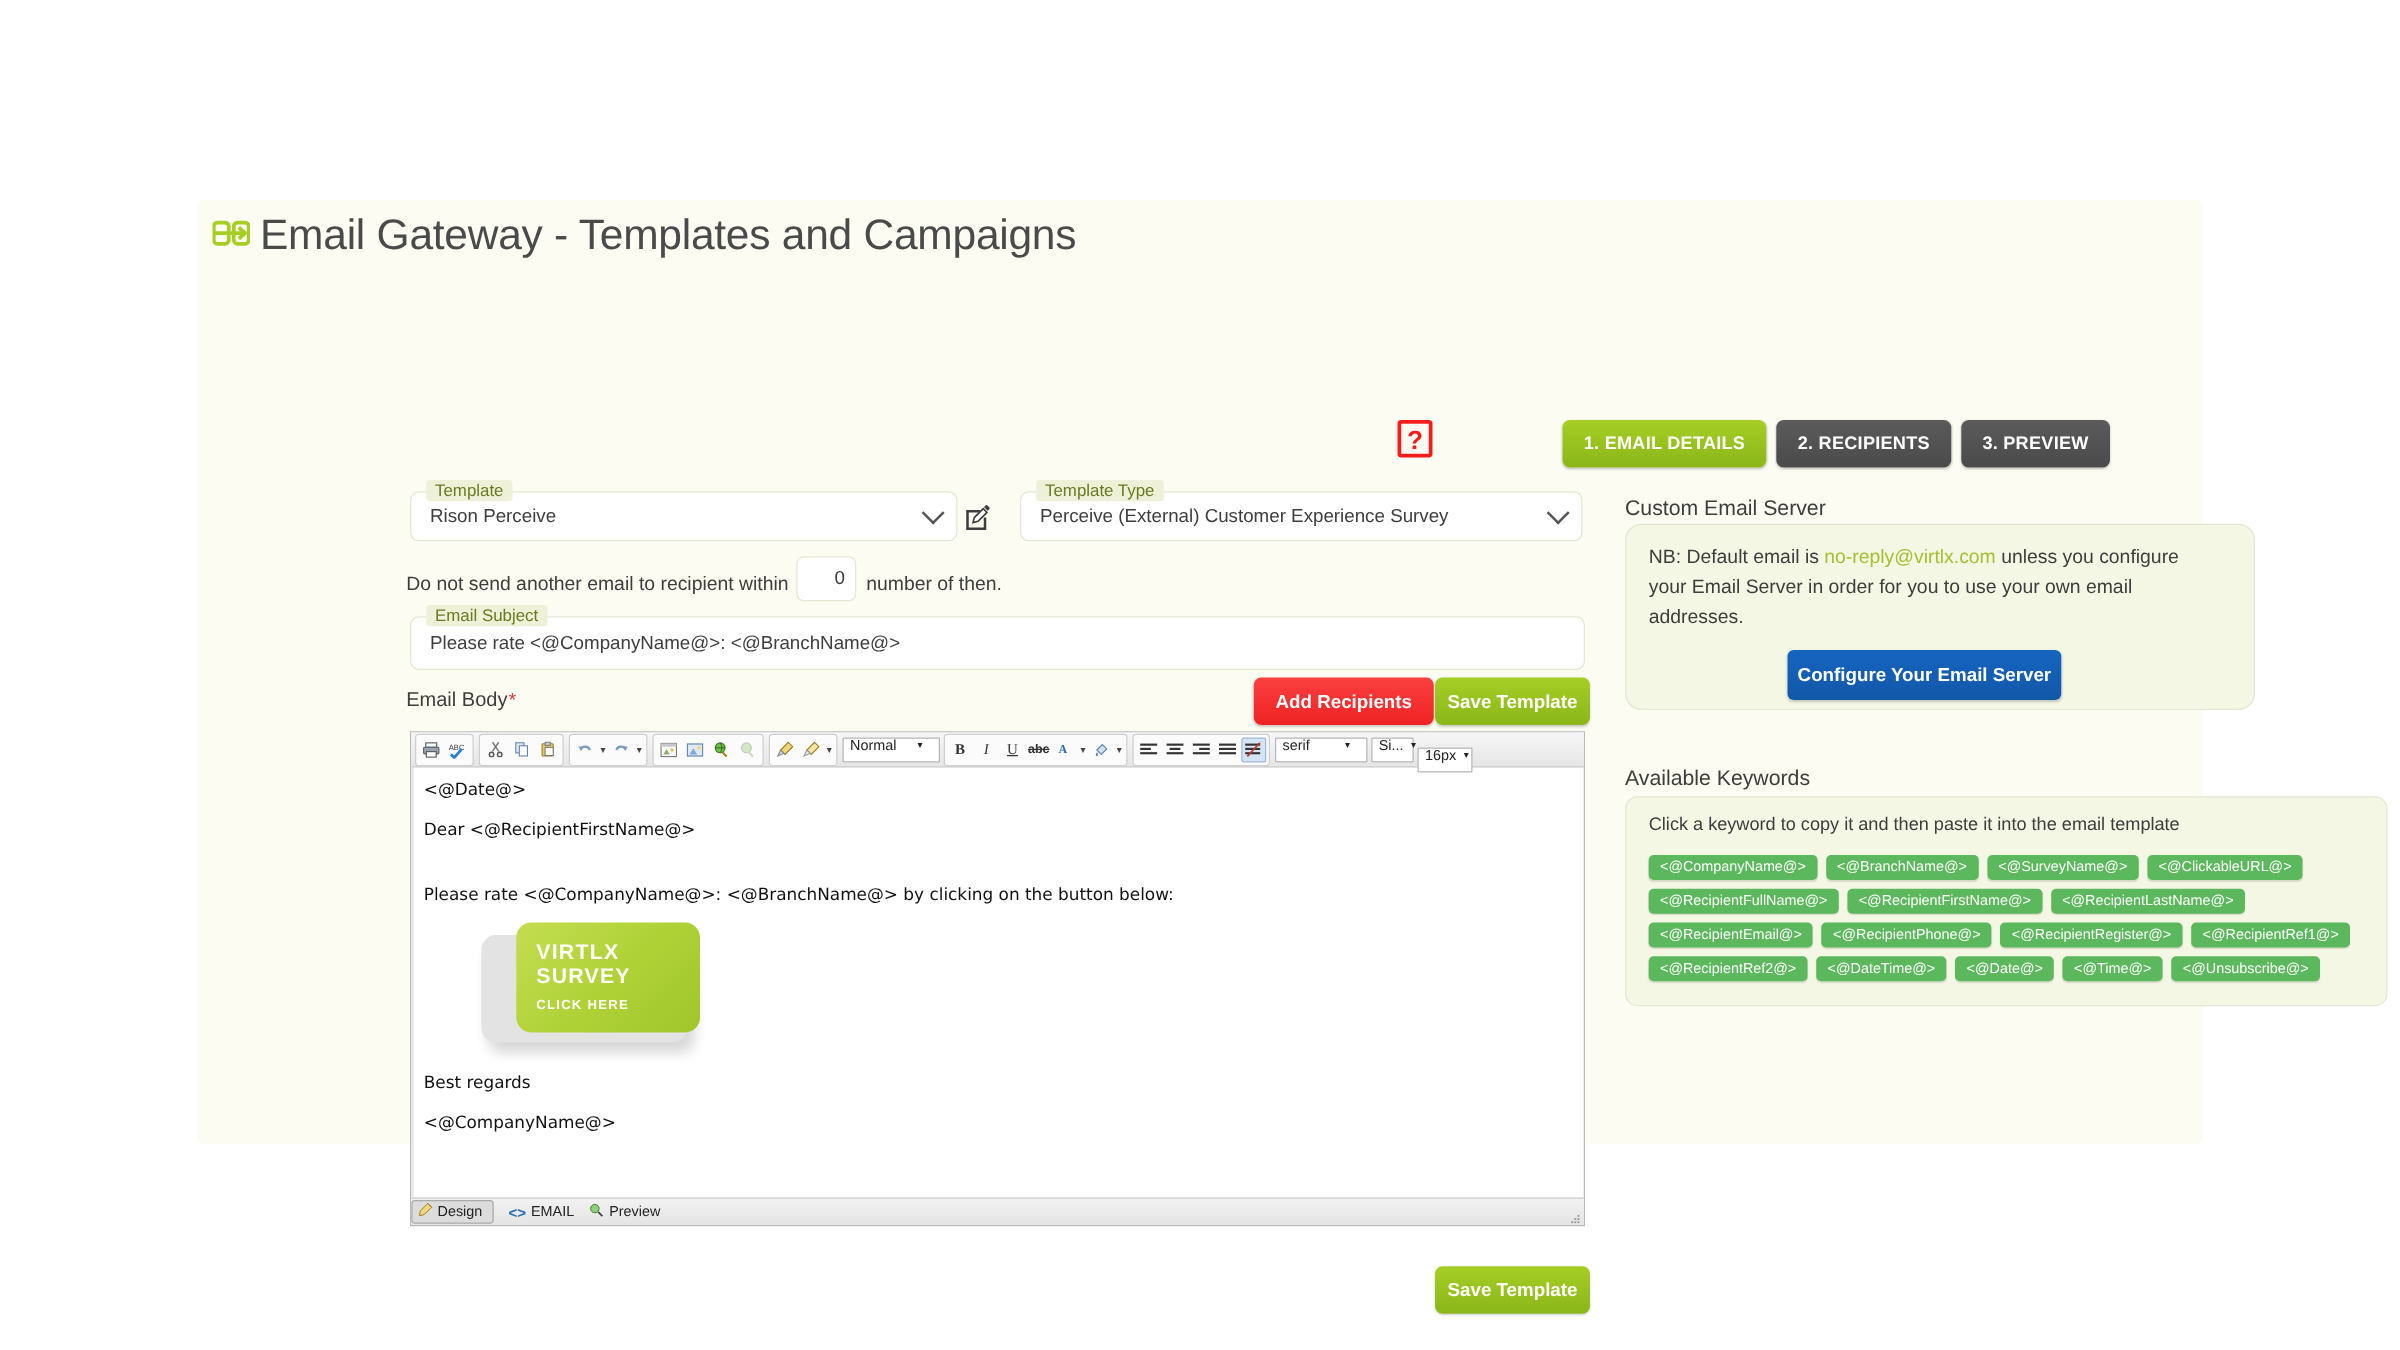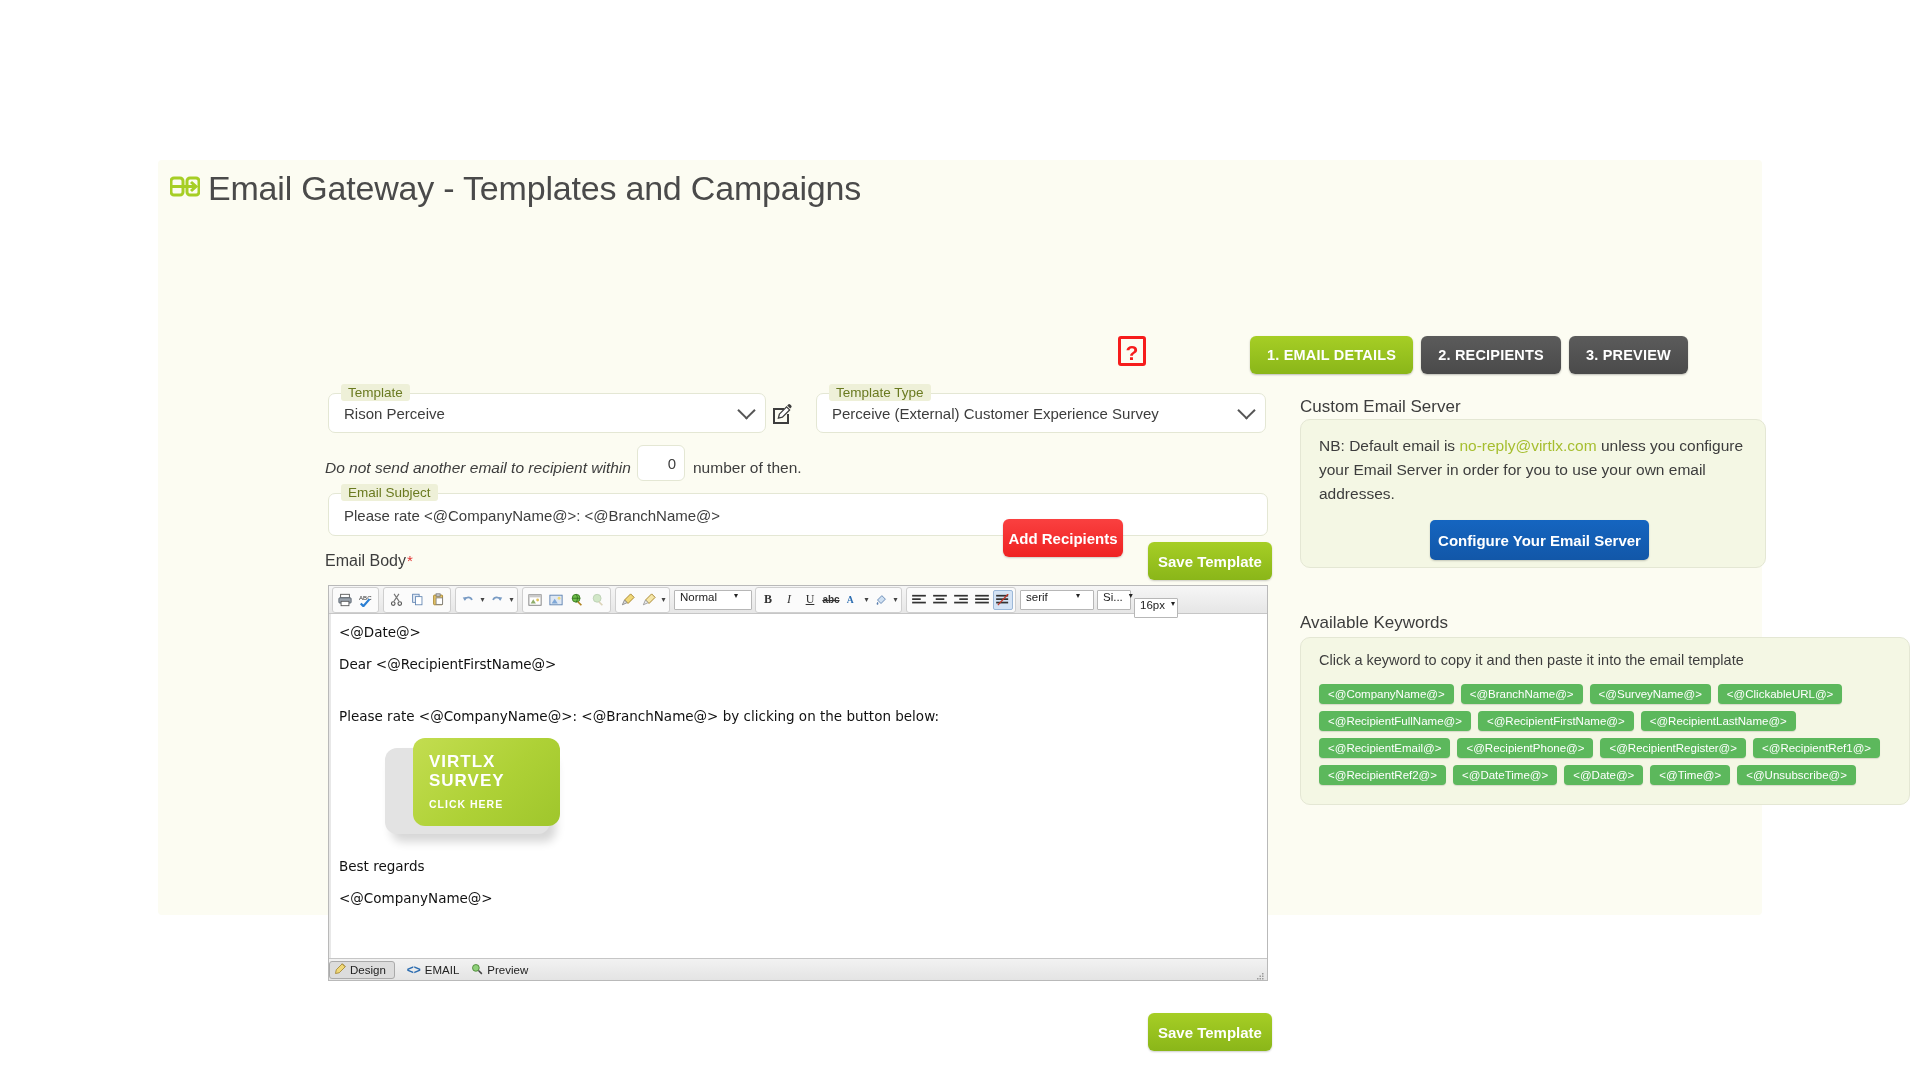--- a/index.html
+++ b/index.html
@@ -206,35 +206,35 @@
       <path d="M8.4 11.1l7.2-7.2 3 3-7.2 7.2-4 1z" fill="#fff" stroke="#3d3d3d" stroke-width="1.3"></path>
     </svg>
   </span>
 
   <div class="field" style="left:658px; top:233px; width:450px; height:40px;">
     <span class="field-label">Template Type</span>
     <span class="field-value">Perceive (External) Customer Experience Survey</span>
     <span class="chev chev-i"></span>
   </div>
 
-  <span class="inline-text" style="left:167px; top:299px;font-style:italic;">Do not send another email to recipient within</span>
+  <span class="inline-text" style="left:167px; top:299px;">Do not send another email to recipient within</span>
   <div class="days-box" style="left:479px; top:285px; width:48px; height:36px;">
     <span>0</span>
   </div>
   <span class="inline-text" style="left:535px; top:299px;">number of then.</span>
 
   <div class="field" style="left:170px; top:333px; width:940px; height:43px;">
     <span class="field-label">Email Subject</span>
     <span class="field-value">Please rate &lt;@CompanyName@&gt;: &lt;@BranchName@&gt;</span>
   </div>
 
   <span class="body-label" style="left:167px; top:392px;">Email Body</span>
   <span class="req" style="position:absolute; left:249px; top:392px;">*</span>
 
-  <div class="btn btn-red" style="left:845px; top:359px; width:120px; height:38px;">Add Recipients</div>
+  <div class="btn btn-red" style="left:845px; top:382px; width:144px; height:38px;">Add Recipients</div>
   <div class="btn btn-green" style="left:990px; top:382px; width:124px; height:38px;">Save Template</div>
 
   <div class="editor">
 
     <div class="toolbar">
       <div class="tgrp">
         <span class="tbtn">
           <svg width="14" height="14" viewBox="0 0 16 16">
               <rect x="3" y="1.5" width="10" height="4" fill="#fff" stroke="#555"></rect>
               <rect x="1" y="5.5" width="14" height="6" rx="1" fill="#9aa3ad" stroke="#56606b"></rect>
@@ -479,21 +479,21 @@
             </g>
           </svg>
       </span>
     </div>
   </div>
 
   <div class="btn btn-green" style="left:990px; top:853px; width:124px; height:38px;">Save Template</div>
 
   <span class="sect-title" style="left:1142px; top:237px;">Custom Email Server</span>
 
-  <div class="panel" style="left:1142px; top:259px; width:466px; height:149px;">
+  <div class="panel" style="left:1142px; top:259px; width:504px; height:149px;border-radius:13px;">
     <div class="panel-text" style="left:18px; top:14px; width:430px;">
       <span>NB: Default email is </span><span class="mail-link">no-reply@virtlx.com</span><span> unless you configure your Email Server in order for you to use your own email addresses.</span>
     </div>
     <div class="btn btn-blue" style="left:129px; top:100px; width:219px; height:40px; border-radius:5px;">Configure Your Email Server</div>
   </div>
 
   <span class="sect-title" style="left:1142px; top:453px;">Available Keywords</span>
 
   <div class="panel" style="left:1142px; top:477px; width:610px; height:168px;">
     <span class="kw-hint" style="left:18px; top:14px;">Click a keyword to copy it and then paste it into the email template</span>

